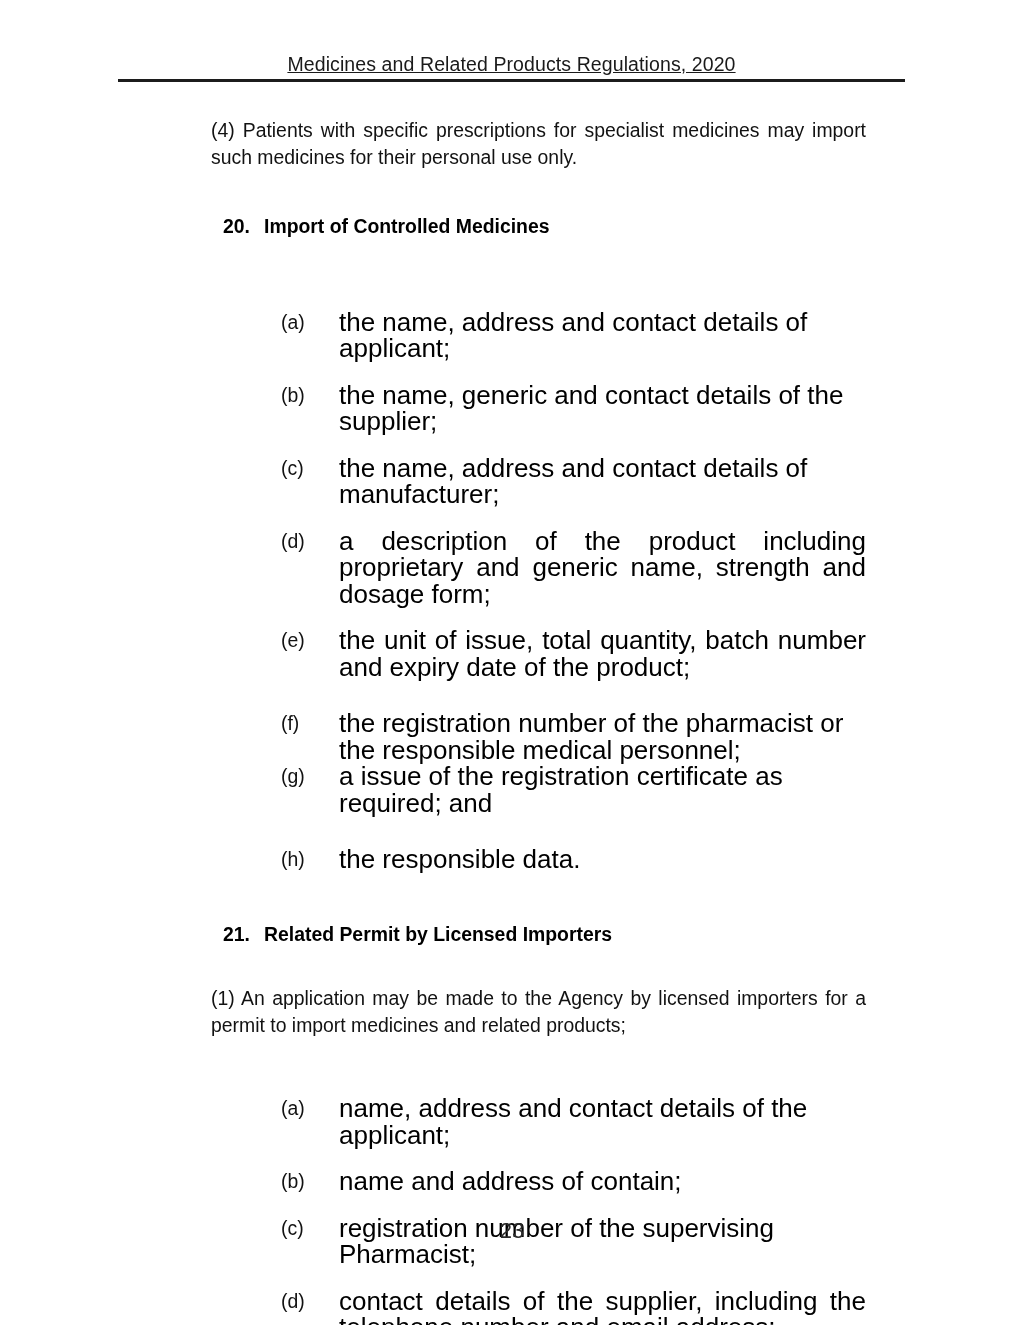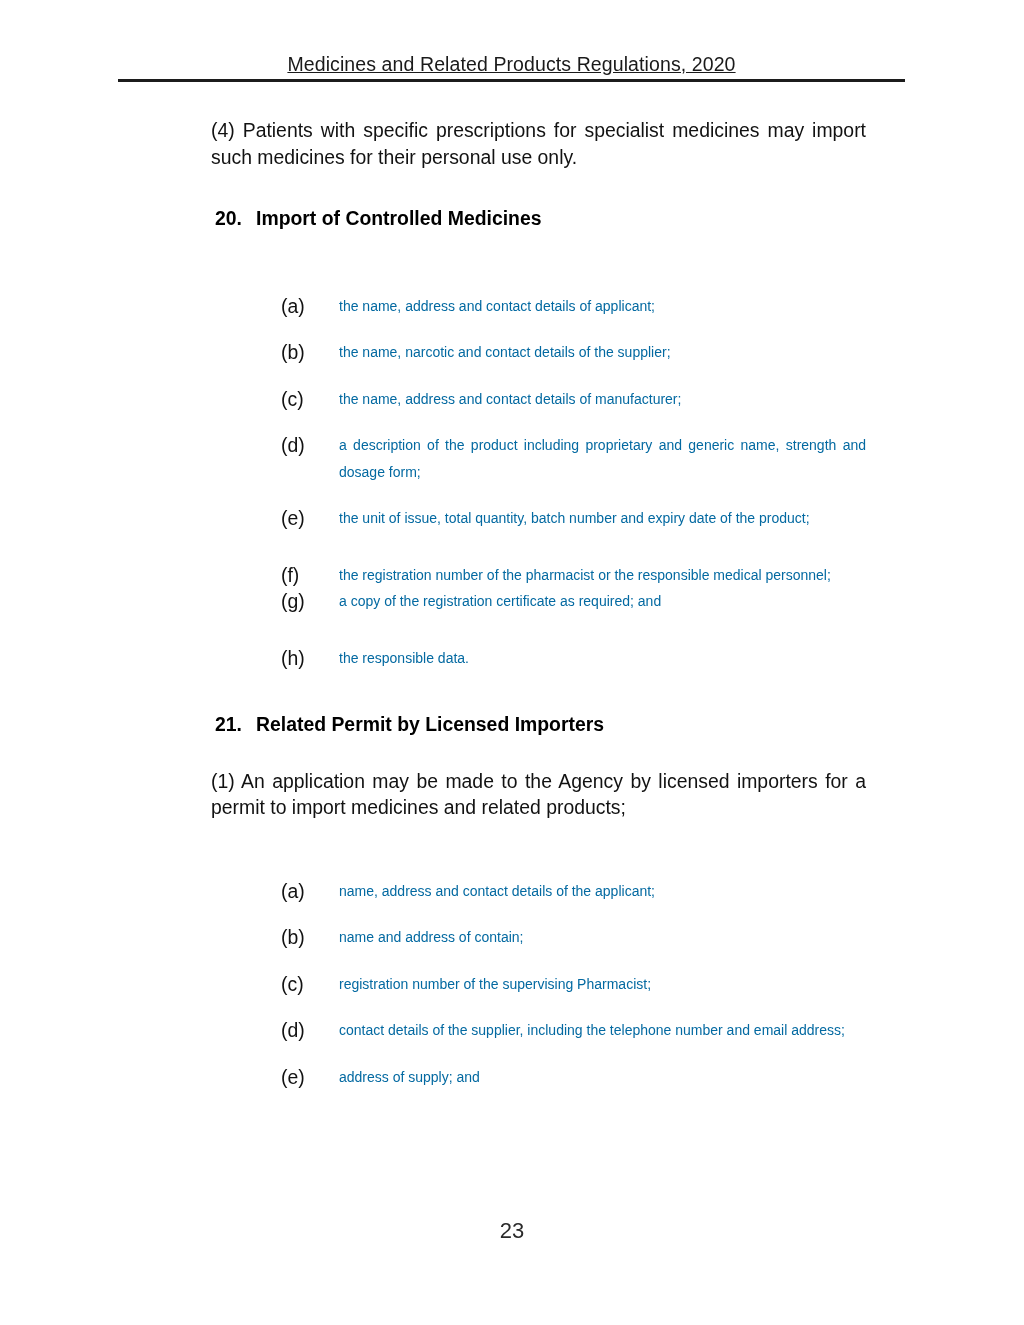--- a/index.html
+++ b/index.html
@@ -58,21 +58,21 @@
   p.para {
     margin: 0;
     font-size: 19.4px;
     line-height: 26.5px;
     text-align: justify;
     text-justify: inter-word;
     color: #121212;
   }
 
   .sec-heading {
-    margin: 4px;
+    margin: 12px;
     font-size: 19.4px;
     line-height: 26.5px;
     font-weight: bold;
     color: #000000;
   }
   .sec-heading .sec-num {
     display: inline-block;
     min-width: 41px;
   }
   .gap-md { height: 26px; }
@@ -102,25 +102,25 @@
     margin-top: 30px;
   }
   .item-label {
     flex: 0 0 58px;
     font-size: 19.4px;
     line-height: 26.5px;
     color: #121212;
   }
   .item-text {
     flex: 1 1 auto;
-    font-size: 14px;
+    font-size: 26px;
     line-height: 26.5px;
     text-align: justify;
     text-justify: inter-word;
-    color: #0369a1;
+    color: #000000;
   }
   .item-text.nojust {
     text-align: left;
   }
 
   
   .page-number {
     position: absolute;
     left: 0;
     right: 0;
@@ -156,41 +156,41 @@
 
     <div class="gap-lg"></div>
 
     <ul class="list">
       <li class="list-item">
         <span class="item-label">(a)</span>
         <span class="item-text nojust">the name, address and contact details of applicant;</span>
       </li>
       <li class="list-item">
         <span class="item-label">(b)</span>
-        <span class="item-text nojust">the name, narcotic and contact details of the supplier;</span>
+        <span class="item-text nojust">the name, generic and contact details of the supplier;</span>
       </li>
       <li class="list-item">
         <span class="item-label">(c)</span>
         <span class="item-text nojust">the name, address and contact details of manufacturer;</span>
       </li>
       <li class="list-item">
         <span class="item-label">(d)</span>
         <span class="item-text">a description of the product including proprietary and generic name, strength and dosage form;</span>
       </li>
       <li class="list-item">
         <span class="item-label">(e)</span>
         <span class="item-text">the unit of issue, total quantity, batch number and expiry date of the product;</span>
       </li>
       <li class="list-item extra-top">
         <span class="item-label">(f)</span>
         <span class="item-text nojust">the registration number of the pharmacist or the responsible medical personnel;</span>
       </li>
       <li class="list-item tight">
         <span class="item-label">(g)</span>
-        <span class="item-text nojust">a copy of the registration certificate as required; and</span>
+        <span class="item-text nojust">a issue of the registration certificate as required; and</span>
       </li>
       <li class="list-item extra-top">
         <span class="item-label">(h)</span>
         <span class="item-text nojust">the responsible data.</span>
       </li>
     </ul>
 
     <div class="gap-xl"></div>
 
     <h2 class="sec-heading">

